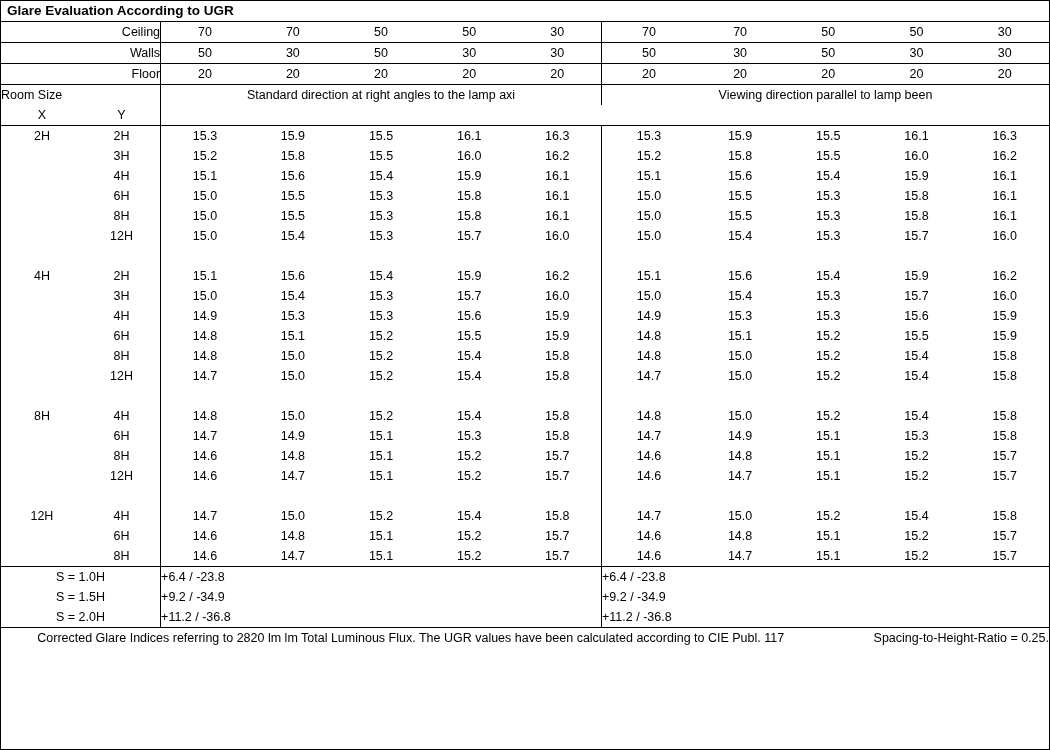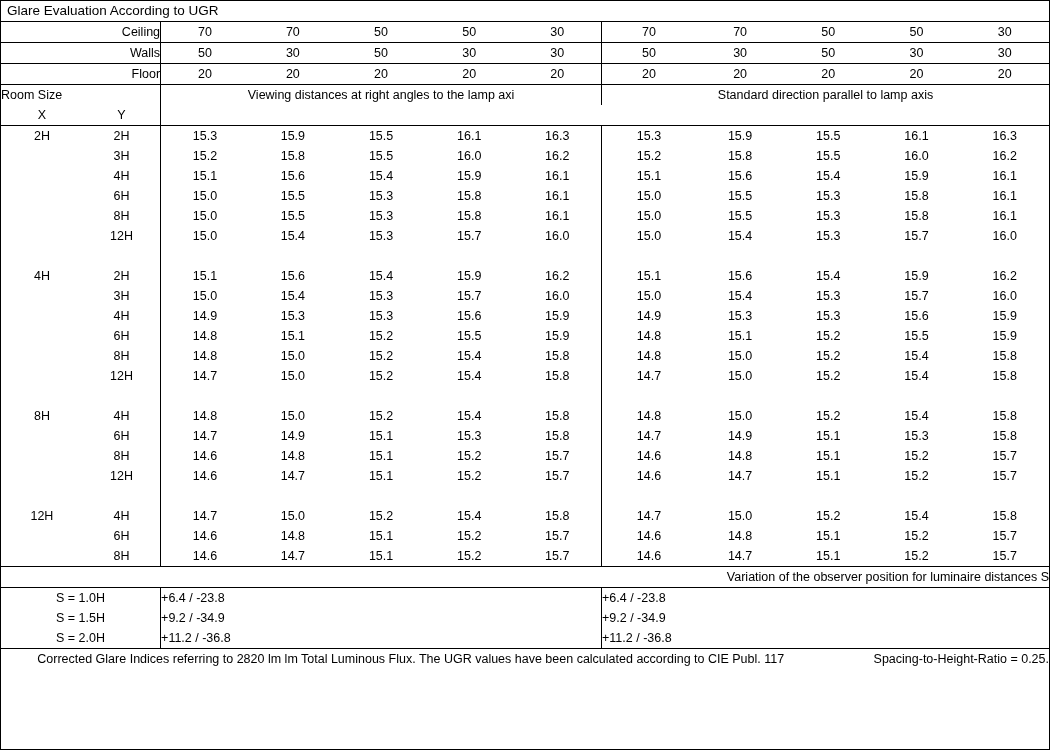--- a/index.html
+++ b/index.html
@@ -28,21 +28,21 @@
   table.ugr td {
     padding: 0;
     margin: 0;
     vertical-align: middle;
     height: 20px;
     line-height: 20px;
     overflow: hidden;
     white-space: nowrap;
   }
   .title-cell {
-    font-weight: normal;
+    font-weight: bold;
     font-size: 13.5px;
     padding-left: 6px !important;
     border-bottom: 1px solid #000000;
     height: 22px;
     line-height: 22px;
   }
   .rowline td { border-bottom: 1px solid #000000; }
   .lbl {
     padding-left: 6px !important;
     text-align: right;
@@ -127,22 +127,22 @@
         <td class="num vsep">20</td>
         <td class="num">20</td>
         <td class="num">20</td>
         <td class="num">20</td>
         <td class="num">20</td>
         <td class="num">20</td>
       </tr>
 
       <tr>
         <td class="roomsize-head vsep" colspan="2">Room Size</td>
-        <td class="grp-head vsep" colspan="5">Viewing distances at right angles to the lamp axi</td>
-        <td class="grp-head" colspan="5">Standard direction parallel to lamp axis</td>
+        <td class="grp-head vsep" colspan="5">Standard direction at right angles to the lamp axi</td>
+        <td class="grp-head" colspan="5">Viewing direction parallel to lamp been</td>
       </tr>
       <tr class="rowline">
         <td class="num">X</td>
         <td class="num vsep">Y</td>
         <td class="num" colspan="5"></td>
         <td class="num" colspan="5"></td>
       </tr>
 
       <tr>
         <td class="num">2H</td>
@@ -452,23 +452,20 @@
         <td class="num">15.1</td>
         <td class="num">15.2</td>
         <td class="num vsep">15.7</td>
         <td class="num">14.6</td>
         <td class="num">14.7</td>
         <td class="num">15.1</td>
         <td class="num">15.2</td>
         <td class="num">15.7</td>
       </tr>
 
-      <tr class="rowline">
-        <td class="lbl" colspan="12">Variation of the observer position for luminaire distances S</td>
-      </tr>
       <tr>
         <td class="num vsep" colspan="2">S = 1.0H</td>
         <td class="center-pad vsep" colspan="5">+6.4 / -23.8</td>
         <td class="center-pad" colspan="5">+6.4 / -23.8</td>
       </tr>
       <tr>
         <td class="num vsep" colspan="2">S = 1.5H</td>
         <td class="center-pad vsep" colspan="5">+9.2 / -34.9</td>
         <td class="center-pad" colspan="5">+9.2 / -34.9</td>
       </tr>

